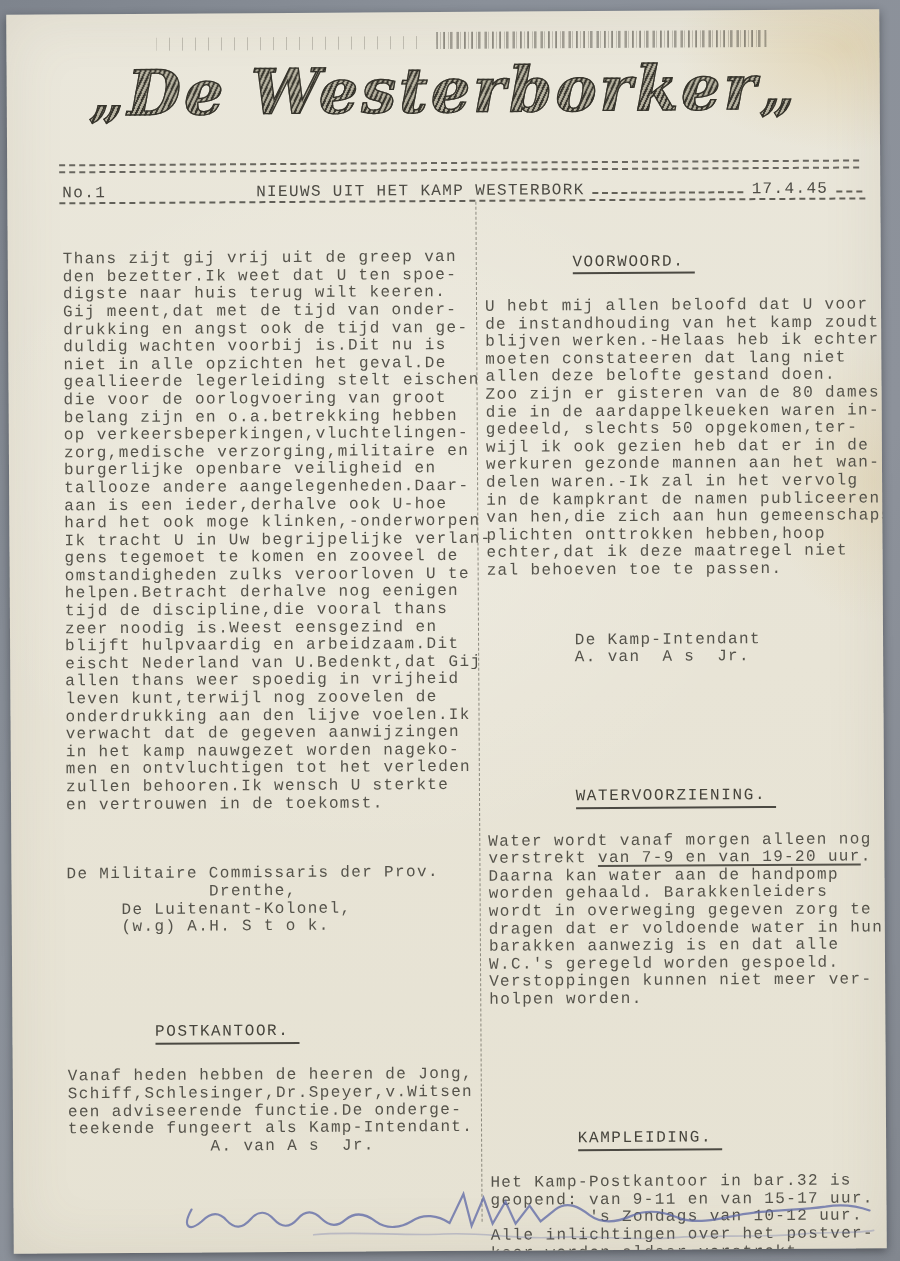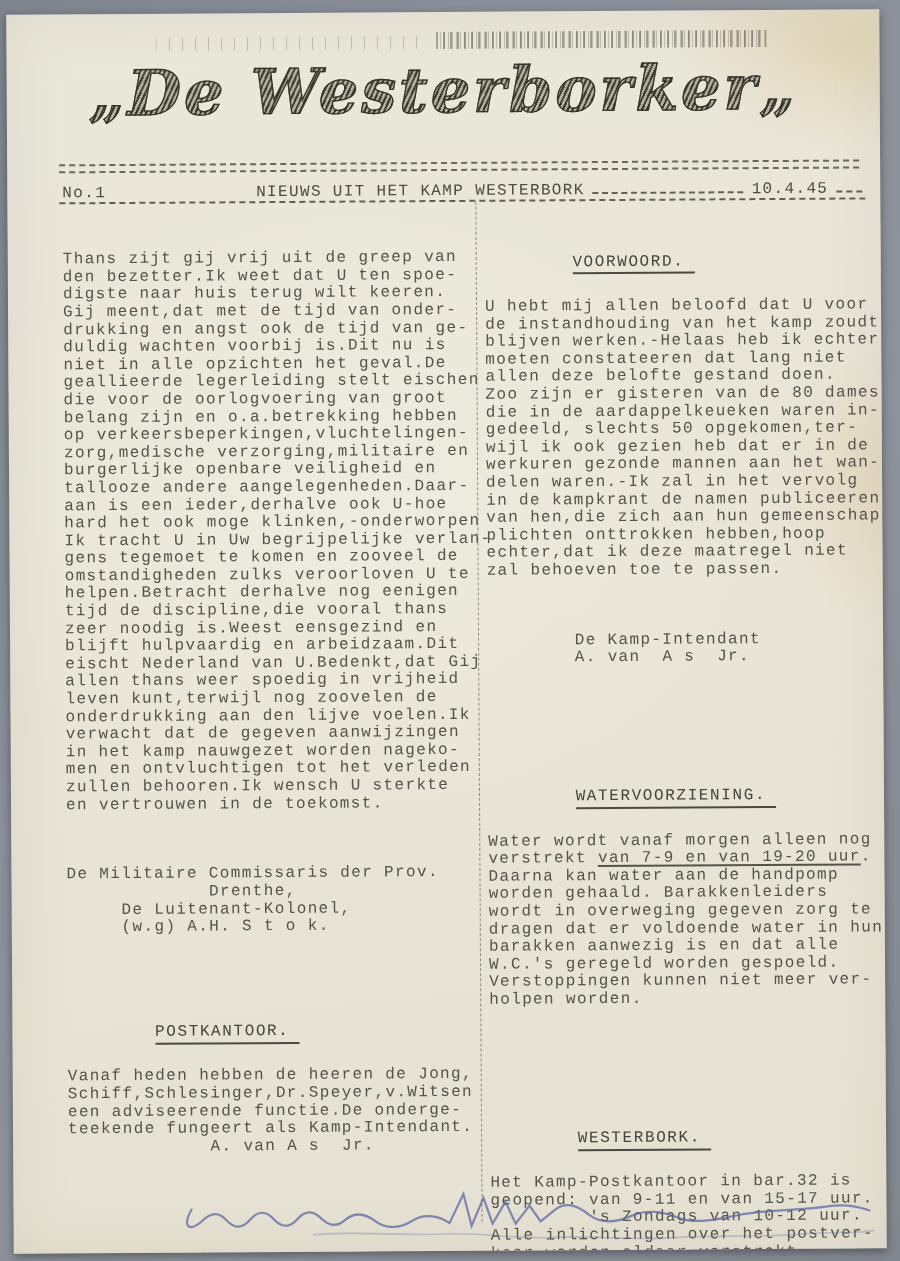--- a/index.html
+++ b/index.html
@@ -87,21 +87,21 @@
       <span class="paper-title">„De Westerborker„</span>
     </div>
 
     <div class="rule-double"></div>
 
     <div class="header-row">
       <span>No.1</span>
       <span class="gap1"></span>
       <span>NIEUWS UIT HET KAMP WESTERBORK</span>
       <span class="leader"></span>
-      <span>10.4.45</span>
+      <span>17.4.45</span>
       <span class="leader short"></span>
     </div>
 
     <div class="rule-single"></div>
     <div class="col-divider"></div>
 
     <div class="col left">
       <div class="para">Thans zijt gij vrij uit de greep van
 den bezetter.Ik weet dat U ten spoe-
 digste naar huis terug wilt keeren.
@@ -184,21 +184,21 @@
 worden gehaald. Barakkenleiders
 wordt in overweging gegeven zorg te
 dragen dat er voldoende water in hun
 barakken aanwezig is en dat alle
 W.C.'s geregeld worden gespoeld.
 Verstoppingen kunnen niet meer ver-
 holpen worden.</div>
       </section>
 
       <section>
-        <h2 class="sec-heading">WESTERBORK.</h2>
+        <h2 class="sec-heading">KAMPLEIDING.</h2>
         <div class="para">Het Kamp-Postkantoor in bar.32 is
 geopend: van 9-11 en van 15-17 uur.
          's Zondags van 10-12 uur.
 Alle inlichtingen over het postver-
 keer worden aldaar verstrekt.</div>
       </section>
 
       
 
       

